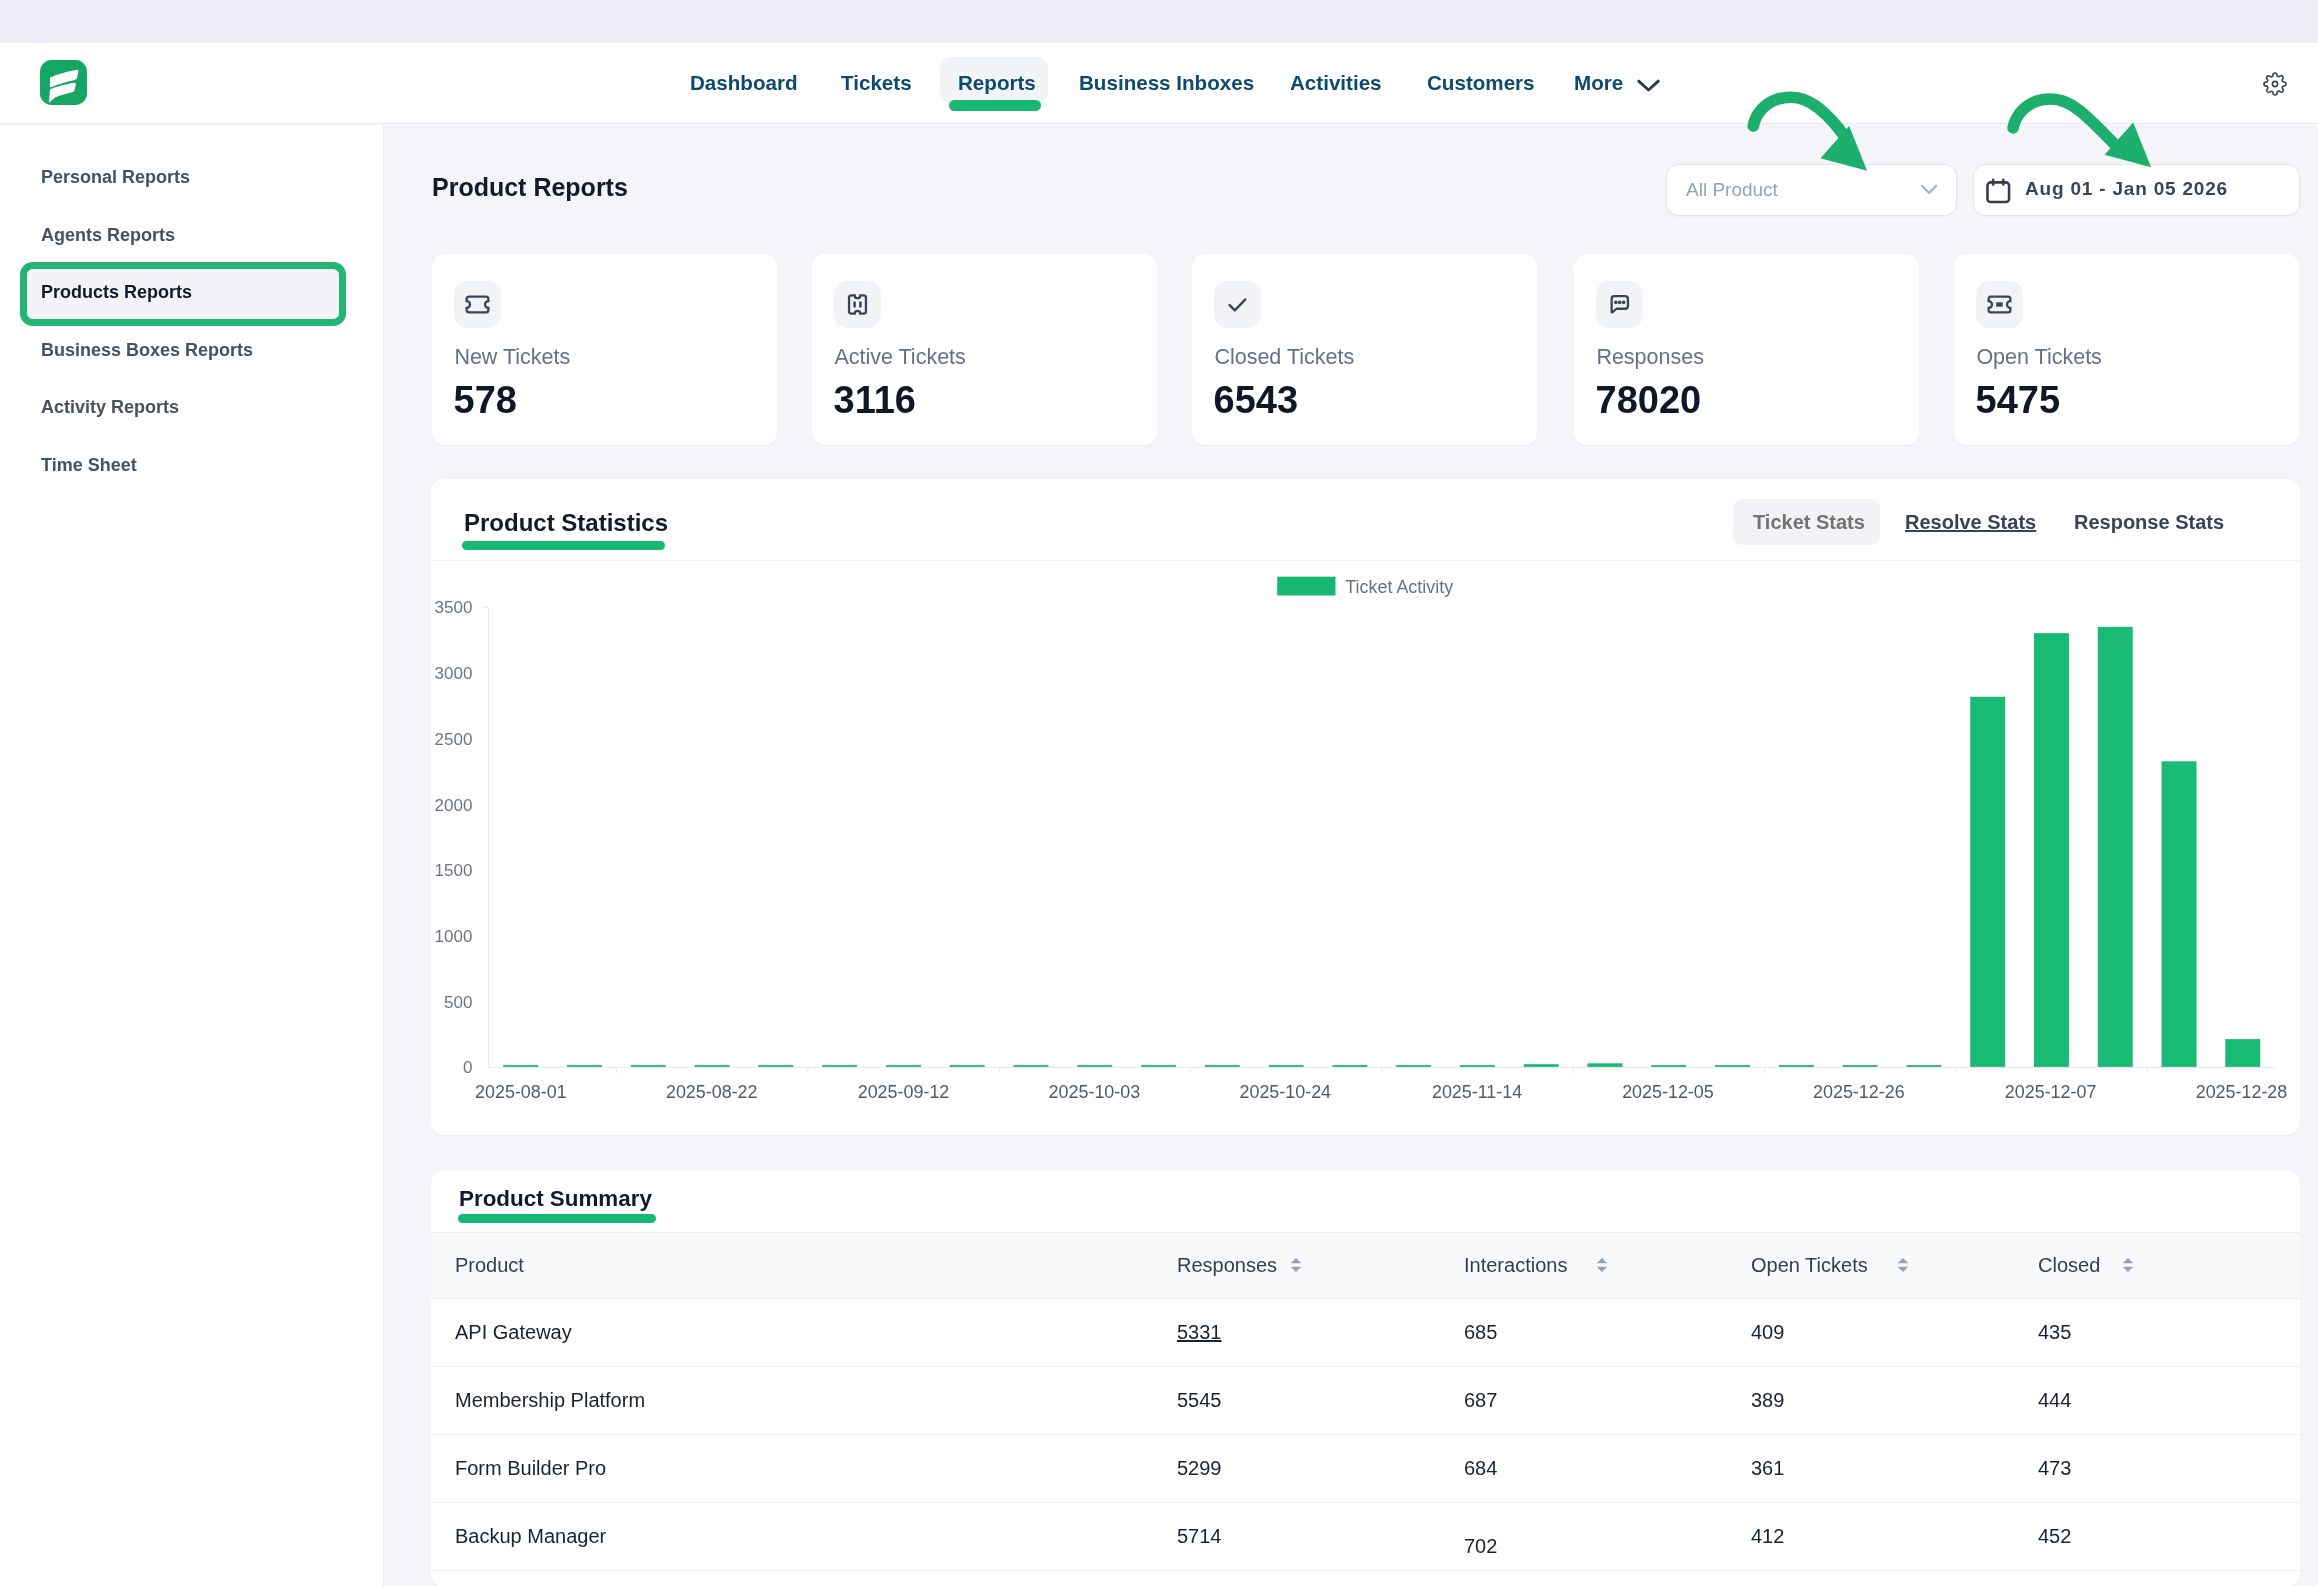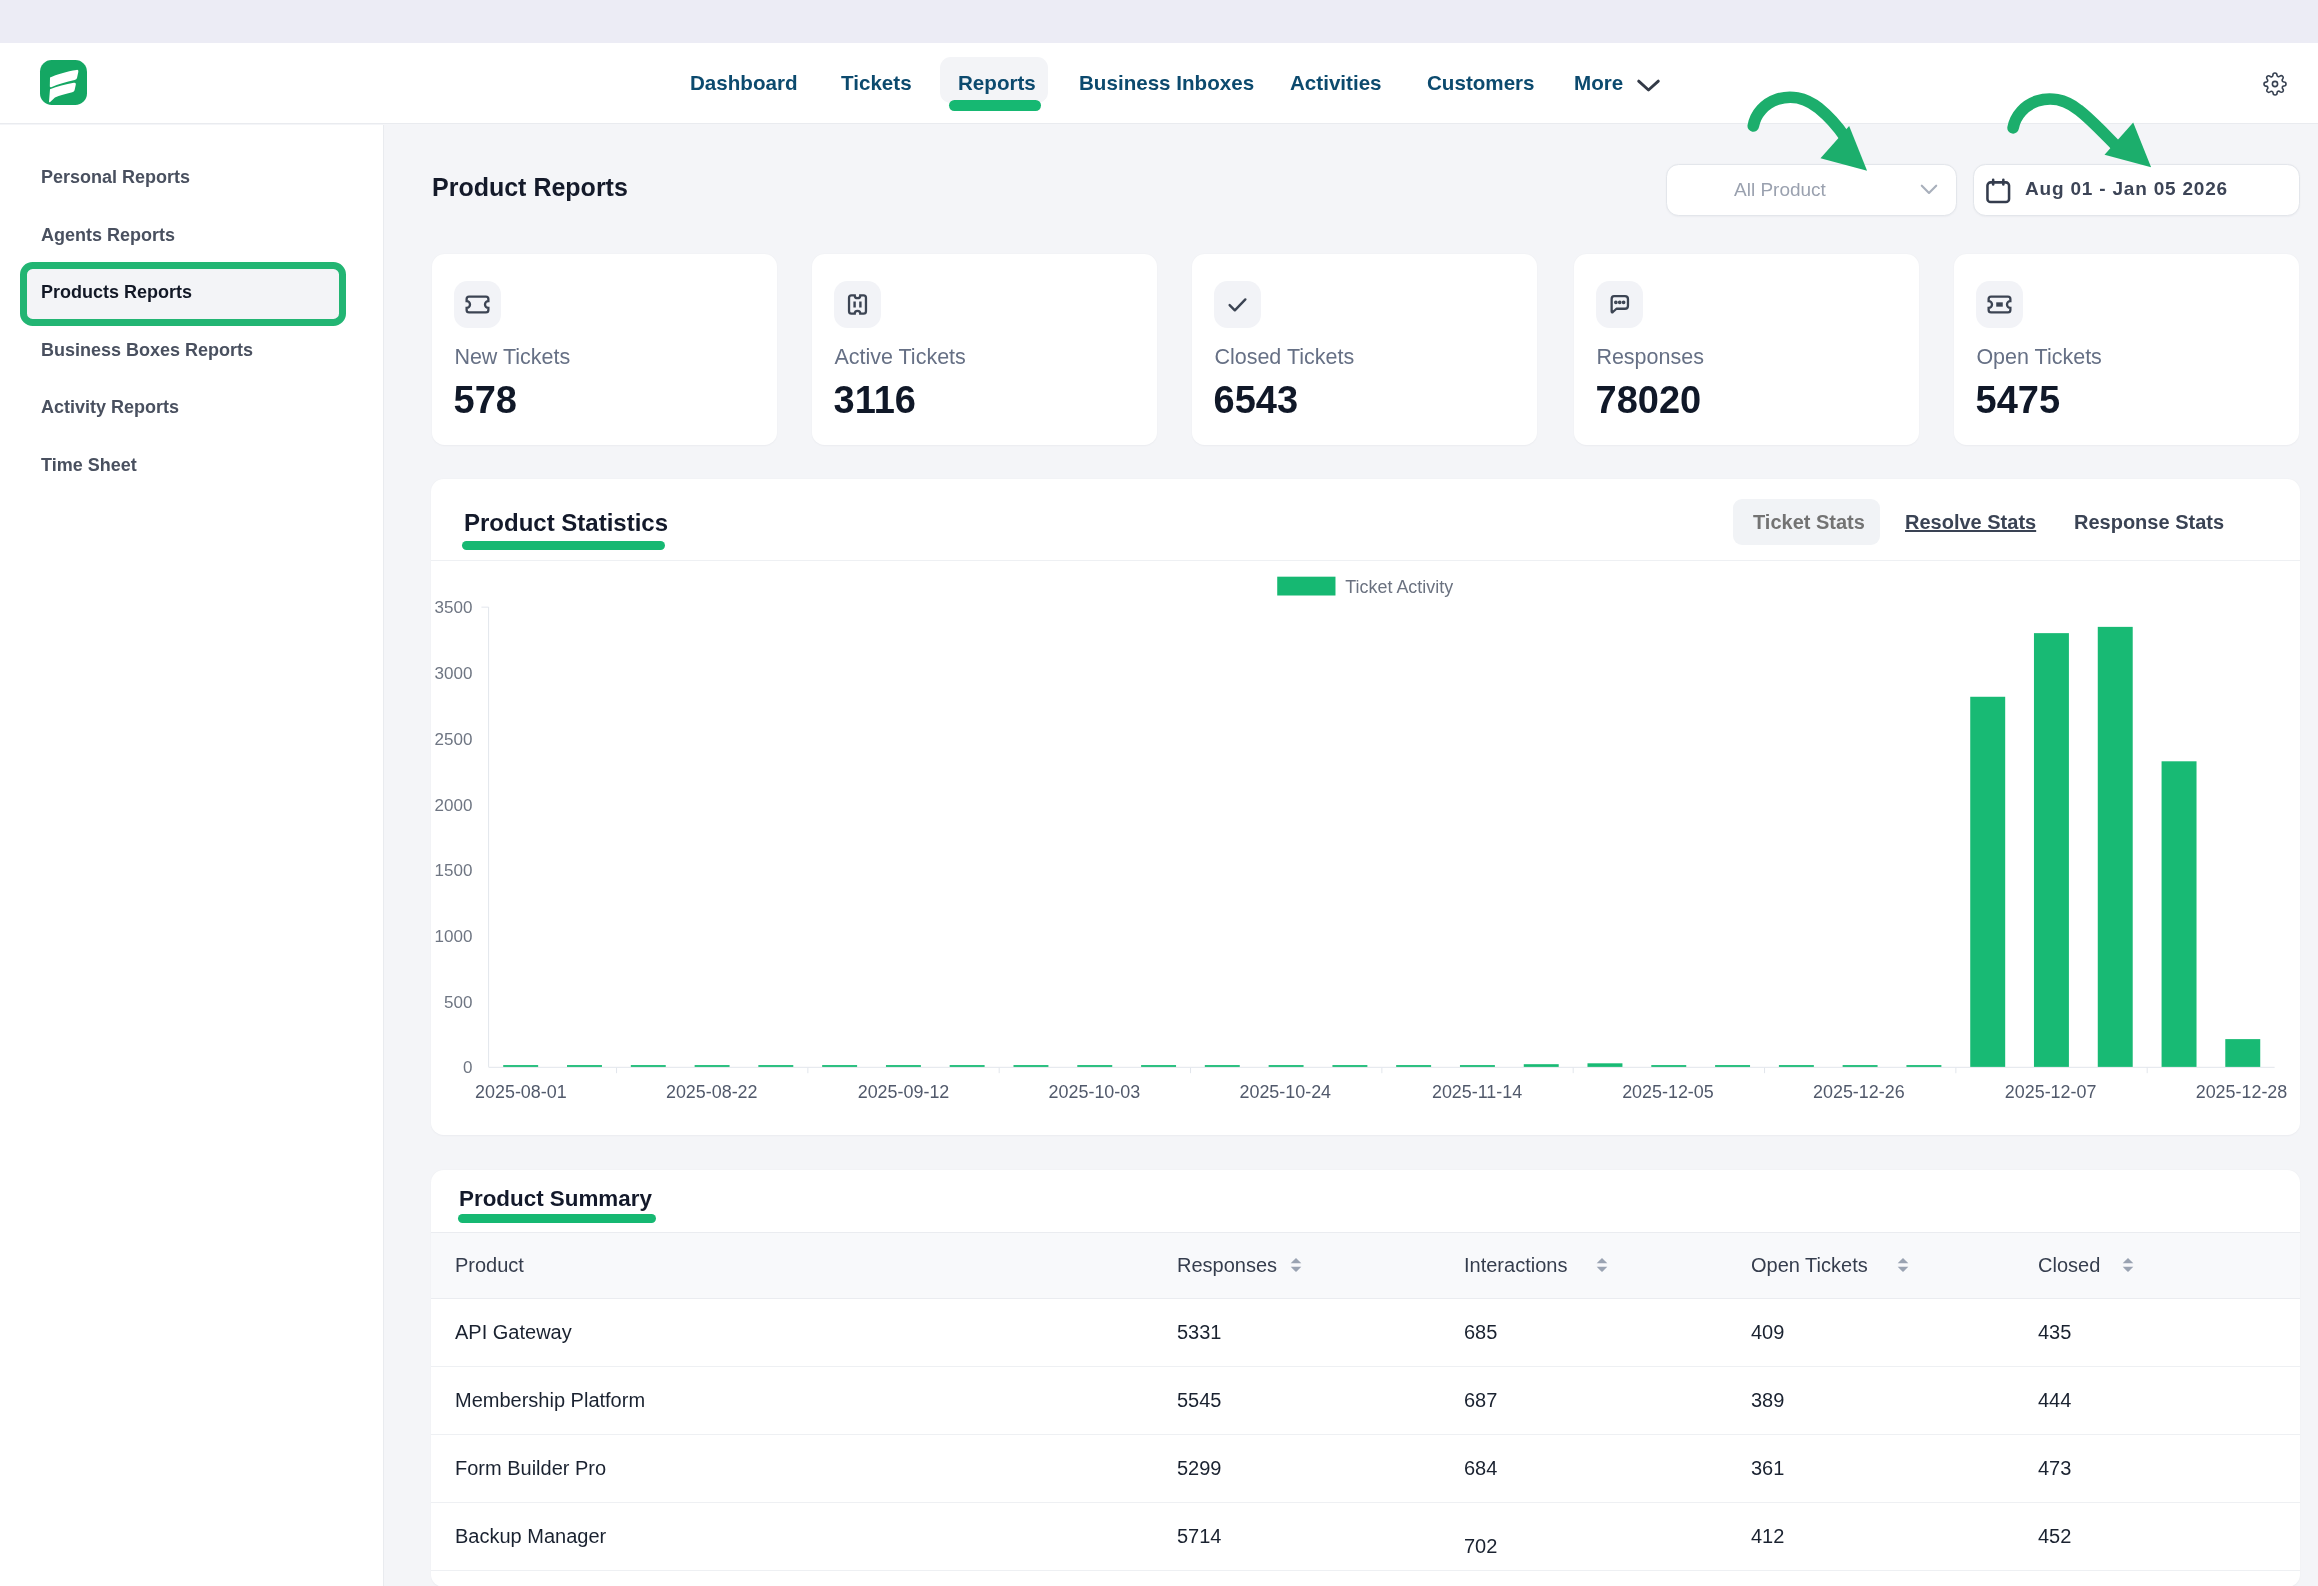--- a/index.html
+++ b/index.html
@@ -60,21 +60,21 @@
 <div class="abs sideitem" style="top:225px;">Agents Reports</div>
 <div class="abs sidebox"></div>
 <div class="abs sideitem" style="top:282px; color:#121826;">Products Reports</div>
 <div class="abs sideitem" style="top:340px;">Business Boxes Reports</div>
 <div class="abs sideitem" style="top:397px;">Activity Reports</div>
 <div class="abs sideitem" style="top:455px;">Time Sheet</div>
 
 <div class="abs h1">Product Reports</div>
 
 <div class="abs selbox" style="left:1666px; width:291px;"></div>
-<div class="abs" style="left:1734px; top:179px; font-size:19px; color:#9aa1af;">All Product</div>
+<div class="abs" style="left:1686px; top:179px; font-size:19px; color:#9aa1af;">All Product</div>
 <svg class="abs" style="left:1919px; top:183px;" width="20" height="12.6" viewBox="0 0 22 14">
     <path d="M3 3 L11 11 L19 3" fill="none" stroke="#a9b0bc" stroke-width="2.4" stroke-linecap="round" stroke-linejoin="round"></path>
   </svg>
 
 <div class="abs selbox" style="left:1973px; width:327px;"></div>
 <svg class="abs" style="left:1983px; top:176px;" width="30.5" height="30.5" viewBox="0 0 24 24" fill="none" stroke="#343c4d" stroke-width="2" stroke-linecap="round">
     <rect x="3.5" y="5" width="17" height="15.5" rx="2.5"></rect>
     <path d="M8 2.8 V7 M16 2.8 V7 M3.5 10 H20.5" opacity="0"></path>
     <path d="M8 3 V6.6"></path>
     <path d="M16 3 V6.6"></path>
@@ -239,21 +239,21 @@
 <svg class="abs sorticon" style="left:1895px; top:1256px;" width="16" height="18" viewBox="0 0 18 20">
     <path d="M9 2 L15 8 H3 Z" fill="#9aa3b2"></path>
     <path d="M9 18 L3 12 H15 Z" fill="#9aa3b2"></path>
   </svg>
 <svg class="abs sorticon" style="left:2120px; top:1256px;" width="16" height="18" viewBox="0 0 18 20">
     <path d="M9 2 L15 8 H3 Z" fill="#9aa3b2"></path>
     <path d="M9 18 L3 12 H15 Z" fill="#9aa3b2"></path>
   </svg>
 
 <div class="abs td" style="left:455px; top:1321px;">API Gateway</div>
-<div class="abs td" style="left:1177px; top:1321px;">5331</div>
+<div class="abs td" style="left:1177px; top:1321px;text-decoration:underline;">5331</div>
 <div class="abs td" style="left:1464px; top:1321px;">685</div>
 <div class="abs td" style="left:1751px; top:1321px;">409</div>
 <div class="abs td" style="left:2038px; top:1321px;">435</div>
 <div class="abs" style="left:431px; top:1366px; width:1869px; height:0.9px; background:#eef0f3;"></div>
 
 <div class="abs td" style="left:455px; top:1389px;">Membership Platform</div>
 <div class="abs td" style="left:1177px; top:1389px;">5545</div>
 <div class="abs td" style="left:1464px; top:1389px;">687</div>
 <div class="abs td" style="left:1751px; top:1389px;">389</div>
 <div class="abs td" style="left:2038px; top:1389px;">444</div>

